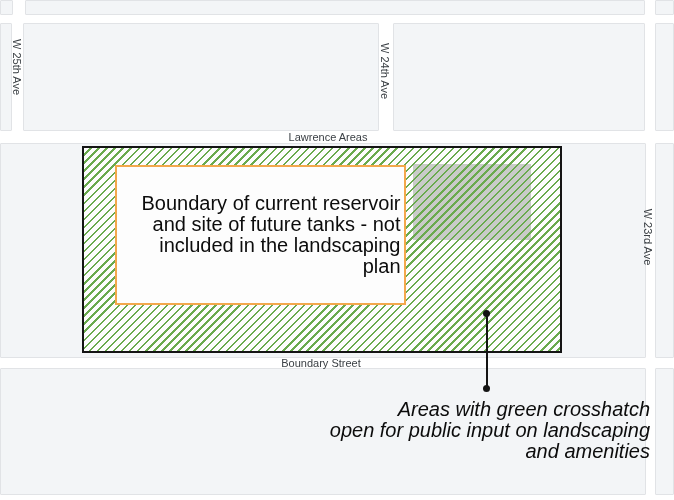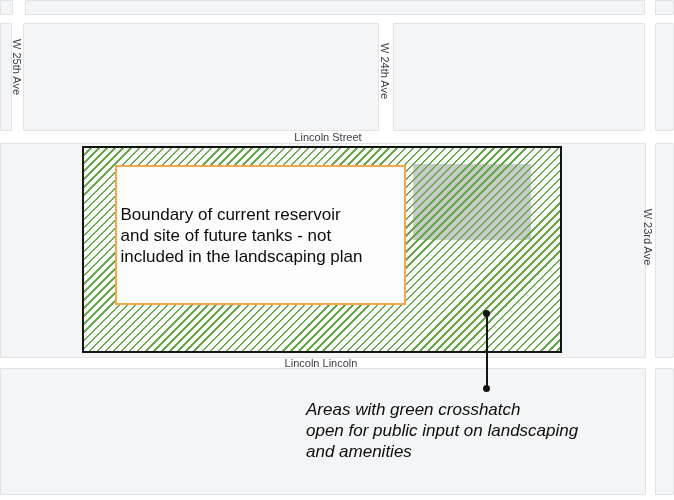--- a/index.html
+++ b/index.html
@@ -37,22 +37,22 @@
     background-image:repeating-linear-gradient(135deg,
       rgba(0,0,0,0) 0px, rgba(0,0,0,0) 4px,
       var(--hatch-green) 4px, var(--hatch-green) 5.7px);
   }
   .note-box{
     position:absolute;left:31px;top:17px;width:291px;height:140px;
     border:2px solid var(--boundary-orange);background:#fdfdfd;box-sizing:border-box;
     display:flex;align-items:center;justify-content:center;
   }
   .plan-text{
-    font-size:17px;line-height:21px;font-weight:500;color:#0c0c0c;
-    text-align:left;white-space:pre-line;
+    font-size:20px;line-height:21px;font-weight:500;color:#0c0c0c;
+    text-align:right;white-space:pre-line;
   }
   .note-box .plan-text{width:280px;}
   .ann-line{
     position:absolute;left:486px;top:313px;width:2px;height:75px;
     background:var(--outline-black);
   }
   .dot{
     position:absolute;width:7px;height:7px;border-radius:50%;
     background:var(--outline-black);
   }
@@ -78,22 +78,22 @@
 
   <div class="block" style="left:0px;top:143px;width:646px;height:215px"></div>
   <div class="block" style="left:655px;top:143px;width:19px;height:215px"></div>
 
   <div class="block" style="left:0px;top:368px;width:646px;height:127px"></div>
   <div class="block" style="left:655px;top:368px;width:19px;height:127px"></div>
 
   <div class="street-label vertical" style="left:17px;top:67px">W 25th Ave</div>
   <div class="street-label vertical" style="left:385px;top:71px">W 24th Ave</div>
   <div class="street-label vertical" style="left:648px;top:237px">W 23rd Ave</div>
-  <div class="street-label" style="left:328px;top:137px">Lincoln Street</div>
-  <div class="street-label" style="left:321px;top:363px">Lincoln Lincoln</div>
+  <div class="street-label" style="left:328px;top:137px">Lawrence Areas</div>
+  <div class="street-label" style="left:321px;top:363px">Boundary Street</div>
 
   <div class="reservoir">
     <div class="tanks"></div>
     <div class="hatch"></div>
     <div class="note-box">
       <div class="plan-text">Boundary of current reservoir
 and site of future tanks - not
 included in the landscaping plan</div>
     </div>
   </div>

